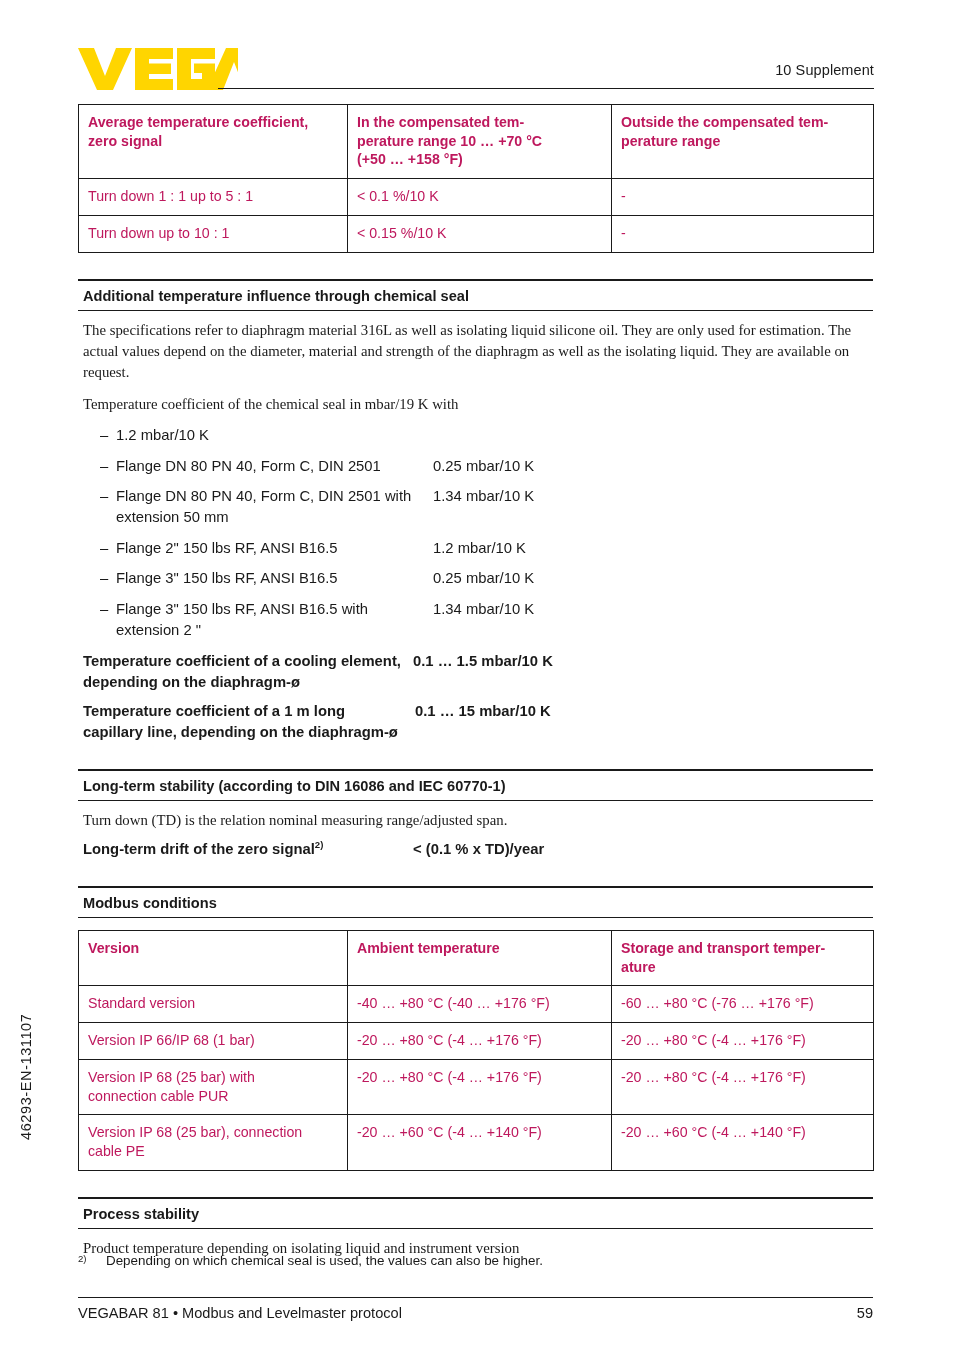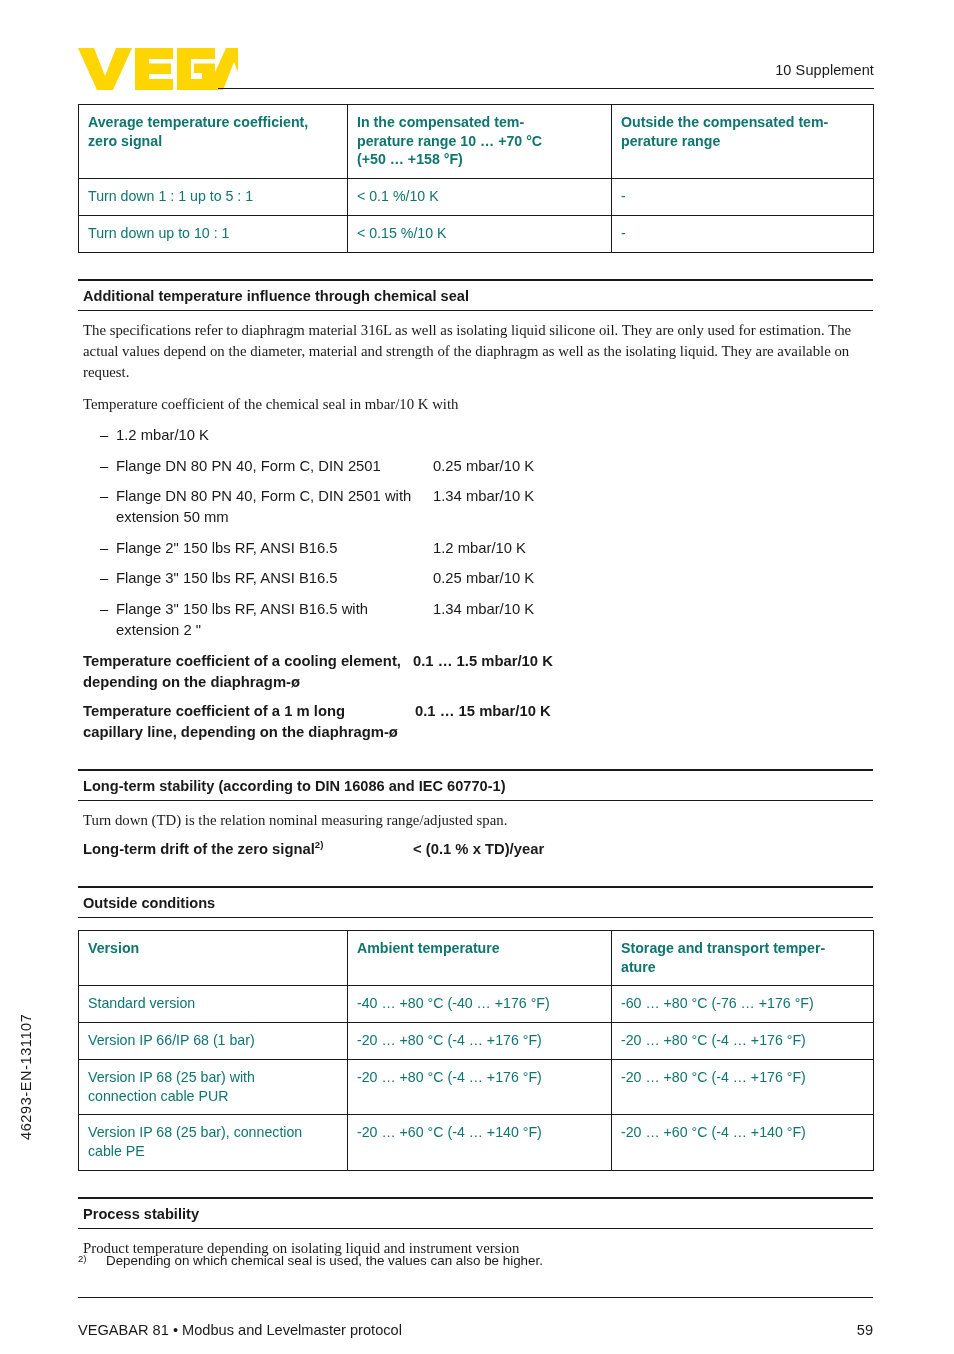--- a/index.html
+++ b/index.html
@@ -66,21 +66,21 @@
     width: 795px;
     border-collapse: collapse;
     table-layout: fixed;
     font-size: 14.2px;
     line-height: 1.32;
   }
   table.spec td {
     border: 1.1px solid #1a1a1a;
     padding: 8px 24px 9px 9px;
     vertical-align: top;
-    color: #0f766e;
+    color: #be185d;
   }
   table.spec tr.hdr td {
     font-weight: bold;
   }
   .c1 { width: 269px; }
   .c2 { width: 264px; }
   .c3 { width: 262px; }
 
   .a1 { width: 269px; margin-left: 8px; }
   .a2 { width: 264px; }
@@ -191,21 +191,21 @@
     padding-top: 1px;
   }
 
   
   .footer {
     position: absolute;
     left: 78px;
     top: 1297px;
     width: 795px;
     border-top: 1.2px solid #1a1a1a;
-    padding-top: 24px;
+    padding-top: 7px;
     display: flex;
     justify-content: space-between;
     font-size: 14.6px;
   }
 </style>
 </head>
 <body>
 
 <div class="page">
 
@@ -254,21 +254,21 @@
         <td class="c1">Turn down up to 10 : 1</td>
         <td class="c2">&lt; 0.15 %/10 K</td>
         <td class="c3">-</td>
       </tr>
     </tbody>
       </table>
 
     <div class="section">
       <div class="section-head">Additional temperature influence through chemical seal</div>
       <div class="para">The specifications refer to diaphragm material 316L as well as isolating liquid silicone oil. They are only used for estimation. The actual values depend on the diameter, material and strength of the diaphragm as well as the isolating liquid. They are available on request.</div>
-      <div class="para tight">Temperature coefficient of the chemical seal in mbar/10 K with</div>
+      <div class="para tight">Temperature coefficient of the chemical seal in mbar/19 K with</div>
 
       <ul class="dashlist">
         <li>
           <span class="dash">–</span>
           <span class="val">1.2 mbar/10 K</span>
         </li>
         <li>
           <span class="dash">–</span>
           <span class="lbl">Flange DN 80 PN 40, Form C, DIN 2501</span>
           <span class="val">0.25 mbar/10 K</span>
@@ -309,21 +309,21 @@
     <div class="section">
       <div class="section-head">Long-term stability (according to DIN 16086 and IEC 60770-1)</div>
       <div class="para">Turn down (TD) is the relation nominal measuring range/adjusted span.</div>
       <div class="defrow">
         <span class="lbl"><span>Long-term drift of the zero signal</span><sup class="fn">2)</sup></span>
         <span class="val">&lt; (0.1 % x TD)/year</span>
       </div>
     </div>
 
     <div class="section">
-      <div class="section-head">Outside conditions</div>
+      <div class="section-head">Modbus conditions</div>
       <table class="spec" style="margin-top:12px;">
         <tbody>
             <tr class="hdr">
           <td class="a1">Version</td>
           <td class="a2">Ambient temperature</td>
           <td class="a3">
             <span>Storage and transport temper-</span><br>
             <span>ature</span>
           </td>
         </tr>

